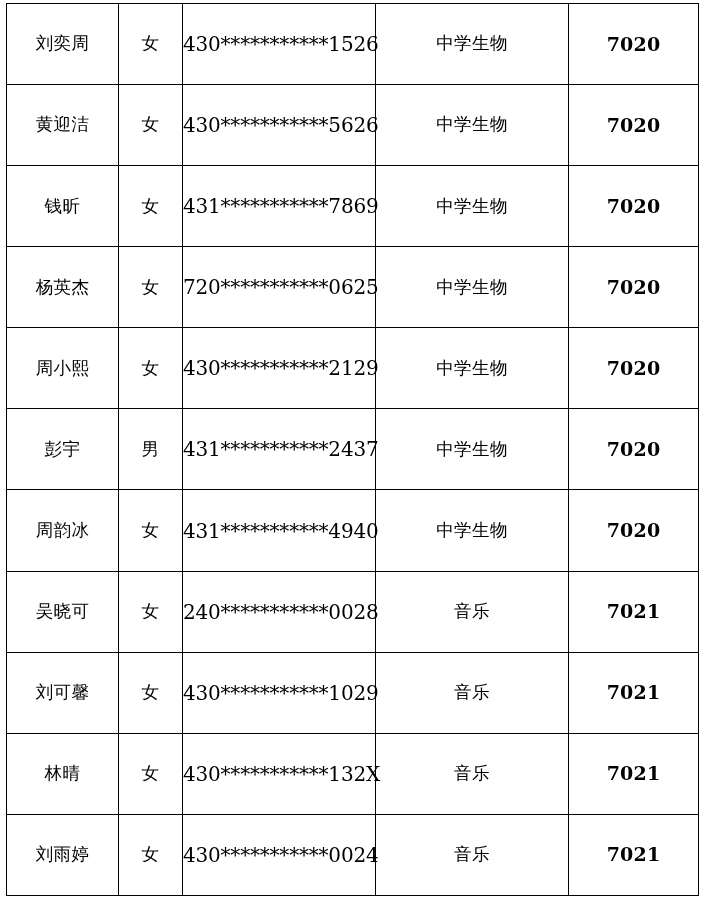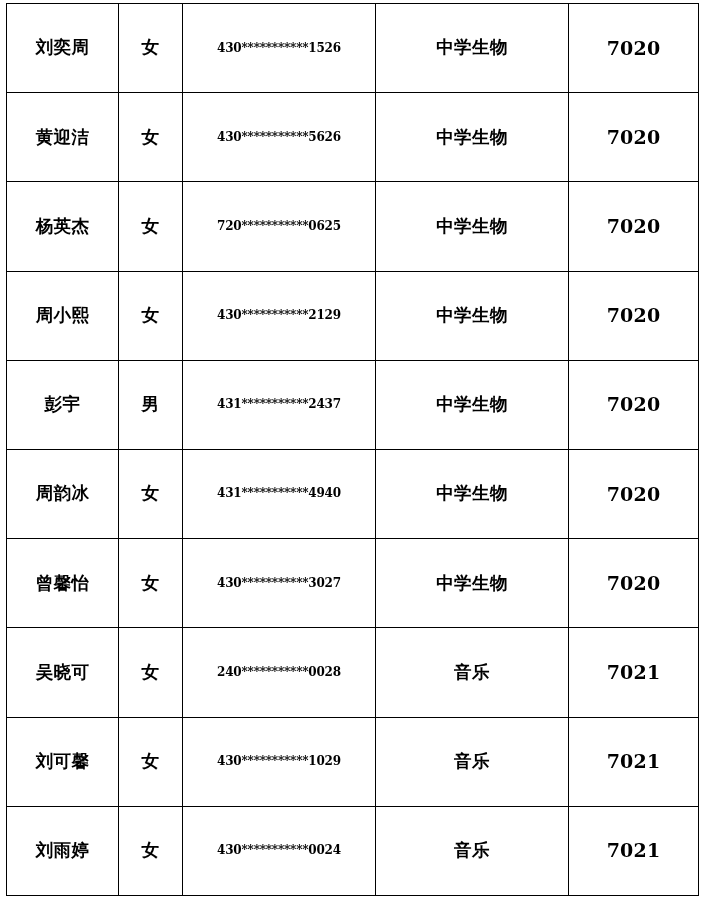--- a/index.html
+++ b/index.html
@@ -47,27 +47,27 @@
   col.c-id      { width: 193px; }
   col.c-subject { width: 193px; }
   col.c-code    { width: 130px; }
 
   .cell-name,
   .cell-gender,
   .cell-subject {
     font-family: "DejaVu Serif", "Liberation Serif", serif;
     font-size: 17.5px;
     letter-spacing: 0.4px;
-    font-weight: 700;
+    font-weight: 400;
   }
 
   .cell-id {
     font-family: "DejaVu Serif", "Liberation Serif", serif;
-    font-size: 12px;
-    font-weight: 700;
+    font-size: 20px;
+    font-weight: 400;
     letter-spacing: -0.2px;
     white-space: nowrap;
   }
 
   .cell-code {
     font-family: "DejaVu Serif", "Liberation Serif", serif;
     font-size: 19px;
     font-weight: 700;
     letter-spacing: 0.2px;
   }
@@ -93,20 +93,27 @@
           <td class="cell-code">7020</td>
         </tr>
         <tr>
           <td class="cell-name">黄迎洁</td>
           <td class="cell-gender">女</td>
           <td class="cell-id">430***********5626</td>
           <td class="cell-subject">中学生物</td>
           <td class="cell-code">7020</td>
         </tr>
         <tr>
+          <td class="cell-name">钱昕</td>
+          <td class="cell-gender">女</td>
+          <td class="cell-id">431***********7869</td>
+          <td class="cell-subject">中学生物</td>
+          <td class="cell-code">7020</td>
+        </tr>
+        <tr>
           <td class="cell-name">杨英杰</td>
           <td class="cell-gender">女</td>
           <td class="cell-id">720***********0625</td>
           <td class="cell-subject">中学生物</td>
           <td class="cell-code">7020</td>
         </tr>
         <tr>
           <td class="cell-name">周小熙</td>
           <td class="cell-gender">女</td>
           <td class="cell-id">430***********2129</td>
@@ -121,37 +128,37 @@
           <td class="cell-code">7020</td>
         </tr>
         <tr>
           <td class="cell-name">周韵冰</td>
           <td class="cell-gender">女</td>
           <td class="cell-id">431***********4940</td>
           <td class="cell-subject">中学生物</td>
           <td class="cell-code">7020</td>
         </tr>
         <tr>
-          <td class="cell-name">曾馨怡</td>
-          <td class="cell-gender">女</td>
-          <td class="cell-id">430***********3027</td>
-          <td class="cell-subject">中学生物</td>
-          <td class="cell-code">7020</td>
-        </tr>
-        <tr>
           <td class="cell-name">吴晓可</td>
           <td class="cell-gender">女</td>
           <td class="cell-id">240***********0028</td>
           <td class="cell-subject">音乐</td>
           <td class="cell-code">7021</td>
         </tr>
         <tr>
           <td class="cell-name">刘可馨</td>
           <td class="cell-gender">女</td>
           <td class="cell-id">430***********1029</td>
+          <td class="cell-subject">音乐</td>
+          <td class="cell-code">7021</td>
+        </tr>
+        <tr>
+          <td class="cell-name">林晴</td>
+          <td class="cell-gender">女</td>
+          <td class="cell-id">430***********132X</td>
           <td class="cell-subject">音乐</td>
           <td class="cell-code">7021</td>
         </tr>
         <tr>
           <td class="cell-name">刘雨婷</td>
           <td class="cell-gender">女</td>
           <td class="cell-id">430***********0024</td>
           <td class="cell-subject">音乐</td>
           <td class="cell-code">7021</td>
         </tr>

